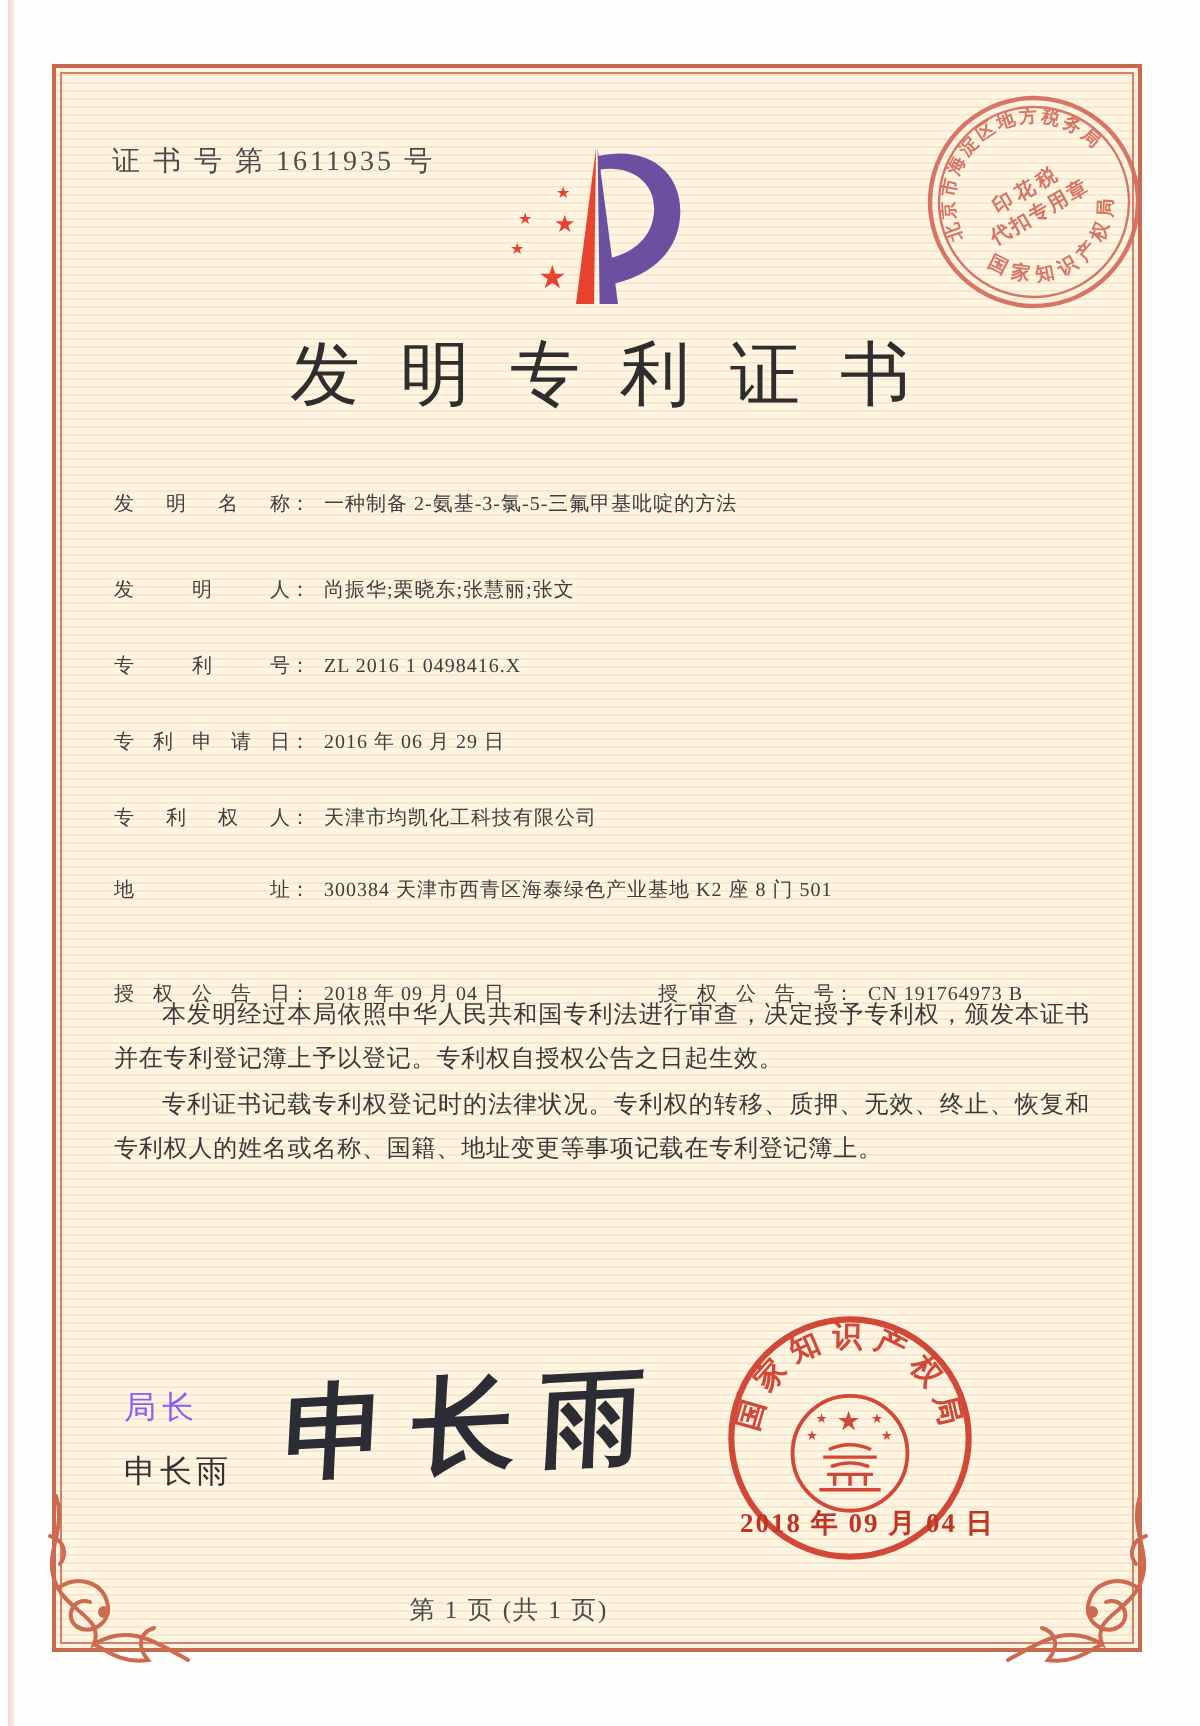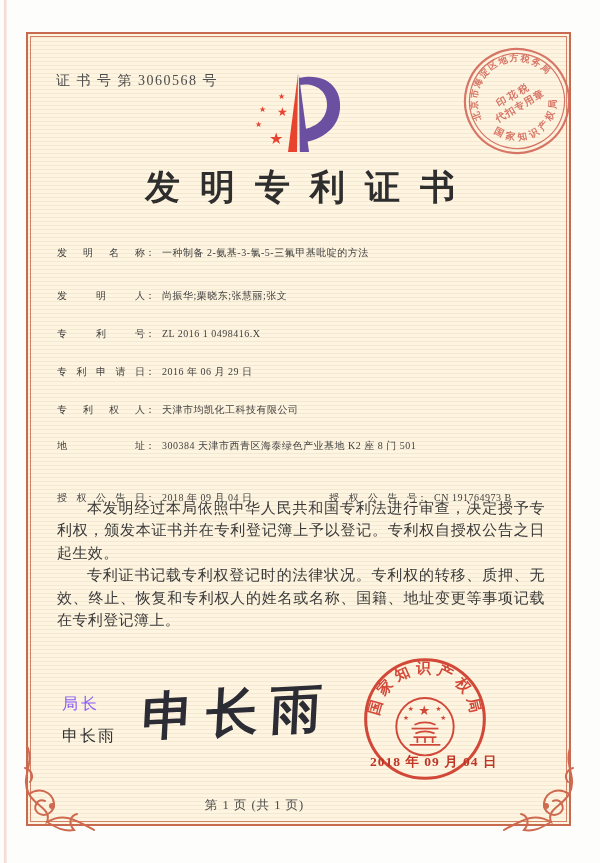--- a/index.html
+++ b/index.html
@@ -27,35 +27,35 @@
 
   .flourish { position:absolute; z-index:2; }
   .flourish.right { transform:scaleX(-1); }
 
   .cert-no { position:absolute; left:56px; top:72px; font-size:14px;
     letter-spacing:1.5px; color:#4c4c4c; z-index:3; }
 
   .logo { position:absolute; left:252px; top:68px; z-index:3; }
 
   .title { position:absolute; left:0; top:164px; width:600px; text-align:center;
-    font-size:35px; font-weight:700; letter-spacing:20px; text-indent:20px;
+    font-size:35px; font-weight:400; letter-spacing:20px; text-indent:20px;
     color:#2e2e2e; z-index:3; }
 
   .row { position:absolute; left:57px; width:488px; font-size:10px;
     color:#3f3f3f; z-index:3; line-height:20px; }
   .flabel { display:inline-block; width:88px; text-align:justify;
     text-align-last:justify; vertical-align:top; }
   .colon { margin-right:7px; }
   .fvalue { letter-spacing:0.5px; }
   .grant-pair { position:absolute; top:0; white-space:nowrap;margin-top:16px; }
   .grant-pair.right { left:272px; }
 
   .body-text { position:absolute; left:57px; top:497px; width:488px;
-    font-size:15px; line-height:22.4px; color:#3a3a3a; text-align:justify;
-    letter-spacing:0.4px; z-index:3; }
+    font-size:12px; line-height:22.4px; color:#3a3a3a; text-align:justify;
+    letter-spacing:0.4px; z-index:3;font-family:Liberation Mono, monospace; }
   .body-text p { text-indent:2em; }
 
   .signer-title { position:absolute; left:62px; top:694px; font-size:16px;
     letter-spacing:3px; color:#8b5cf6; z-index:3;font-family:Liberation Mono, monospace; }
   .signer-name  { position:absolute; left:62px; top:726px; font-size:16px;
     letter-spacing:2px; color:#333; z-index:3; }
 
   .signature { position:absolute; left:142px; top:678px; font-size:52px;
     font-weight:600; letter-spacing:12px; color:#2c2c34;
     transform:rotate(-3deg) skewX(-6deg); z-index:3; }
@@ -93,21 +93,21 @@
   <svg class="flourish right" style="left:494px; top:746px;" width="88" height="88" viewBox="0 0 88 88">
     <g stroke="#cd6a50" fill="none" stroke-width="2" stroke-linecap="round">
       <path d="M12,2 C18,20 4,32 13,48 C19,60 36,63 31,76 C48,66 60,74 78,84"></path>
       <path d="M13,48 C23,41 36,45 38,57 C39,66 29,72 22,67 C16,62 21,52 29,55"></path>
       <path d="M31,76 C38,80 46,86 58,84 C52,77 54,70 61,68"></path>
       <path d="M9,22 C16,24 18,31 14,36"></path>
     </g>
     <circle cx="36" cy="60" r="3" fill="#cd6a50"></circle>
   </svg>
 
-  <div class="cert-no">证 书 号 第 3060568 号</div>
+  <div class="cert-no">证 书 号 第 1611935 号</div>
 
   <svg class="logo" width="100" height="94" viewBox="0 0 100 94">
     <path d="M47,10 C74,4 90,20 88,41 C86,63 66,73 48,75 L48,62 C63,60 74,52 75,38 C76,22 62,14 47,17 Z" fill="#6b4fa0"></path>
     <polygon points="46,6 36,84 45,84" fill="#e8432e"></polygon>
     <polygon points="46.8,6 47.8,84 57,84" fill="#6b4fa0"></polygon>
     <g fill="#e8432e" font-family="'DejaVu Sans',sans-serif">
       <text x="26" y="31" font-size="8">★</text>
       <text x="25" y="48" font-size="12">★</text>
       <text x="7" y="44" font-size="8">★</text>
       <text x="3" y="59" font-size="8">★</text>

